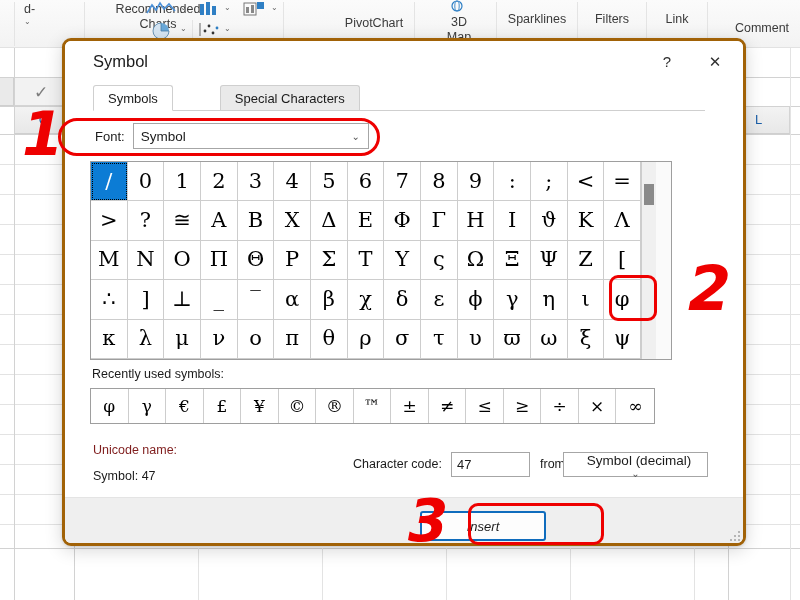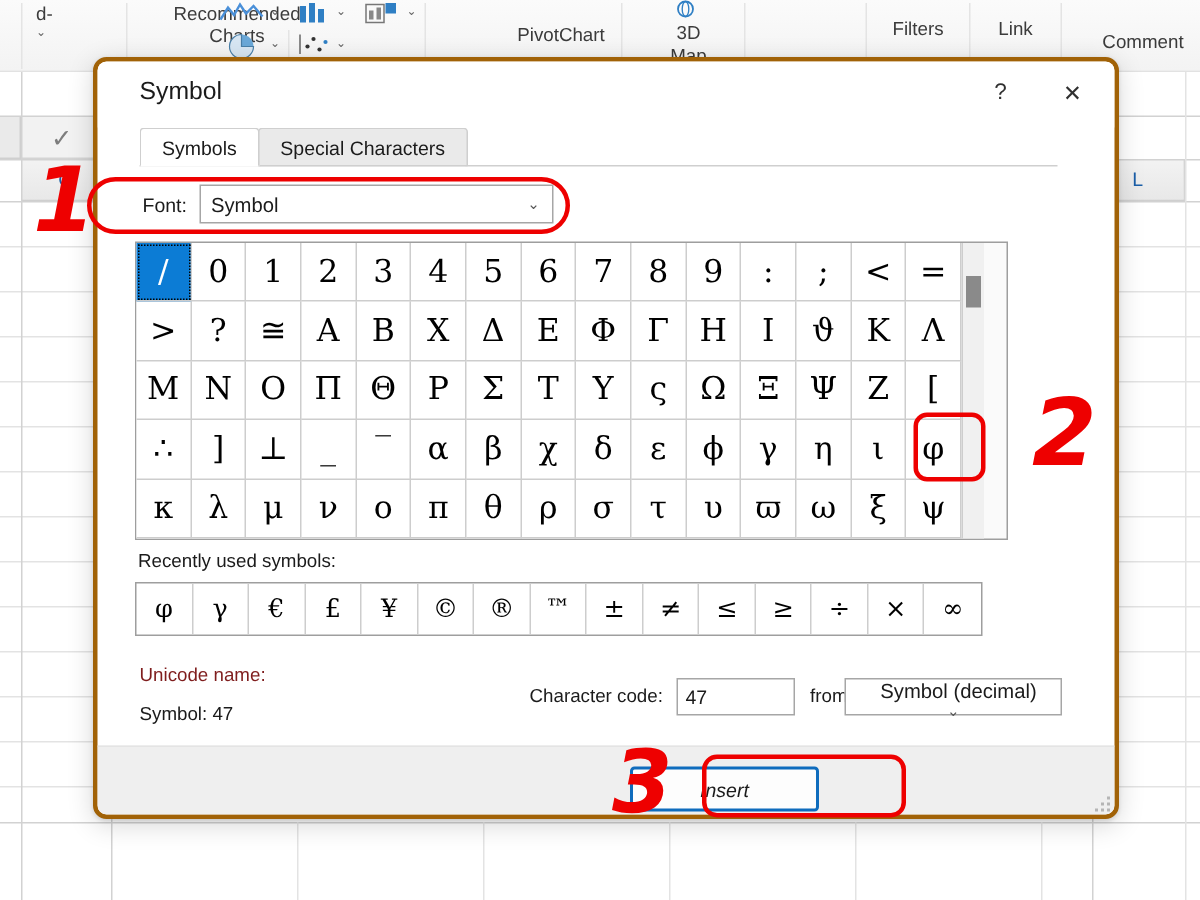--- a/index.html
+++ b/index.html
@@ -68,21 +68,21 @@
     font-size: 15px; color: #303030; cursor: default;
   }
   .dlg-btn.help { right: 54px; }
   .dlg-btn.close { right: 6px; }
   .dlg-footer {
     position: absolute; left: 0; bottom: 0; width: 100%; height: 46px;
     background: #efefef; border-top: 1px solid #e4e4e4;
   }
 
   
-  .tabstrip { position: absolute; left: 28px; top: 44px; display: flex; }
+  .tabstrip { position: absolute; left: 28px; top: 44px; display: flex; gap: 48px; }
   .tab {
     height: 26px; padding: 0 14px; font-size: 13px; color: #1b1b1b;
     display: flex; align-items: center;
     border: 1px solid #cfcfcf; border-bottom: none;
     border-radius: 3px 3px 0 0;
     background: #eaeaea; margin-right: -1px;
   }
   .tab.active { background: #ffffff; border-bottom: 1px solid #fff; position: relative; z-index: 2; }
 
   
@@ -251,20 +251,24 @@
       <circle cx="7" cy="6" r="5" fill="none" stroke="#2f7fc4" stroke-width="1.2"></circle>
       <ellipse cx="7" cy="6" rx="2.2" ry="5" fill="none" stroke="#2f7fc4" stroke-width="0.9"></ellipse>
     </svg>
     <div class="ribbon-group" style="left:418px;width:82px;border-right:none;justify-content:center;padding-top:11px;">
       <span class="lbl">3D</span>
       <span class="lbl">Map</span>
     </div>
 
     <div class="ribbon-sep" style="left:496px;"></div>
 
+    <div class="ribbon-group" style="left:498px;width:78px;border-right:none;justify-content:center;padding-top:8px;">
+      <span class="lbl">Sparklines</span>
+      <span class="chev" style="margin-top:8px;">⌄</span>
+    </div>
 
     <div class="ribbon-sep" style="left:577px;"></div>
 
     <div class="ribbon-group" style="left:579px;width:66px;border-right:none;justify-content:center;padding-top:8px;">
       <span class="lbl">Filters</span>
       <span class="chev" style="margin-top:8px;">⌄</span>
     </div>
 
     <div class="ribbon-sep" style="left:646px;"></div>
 

